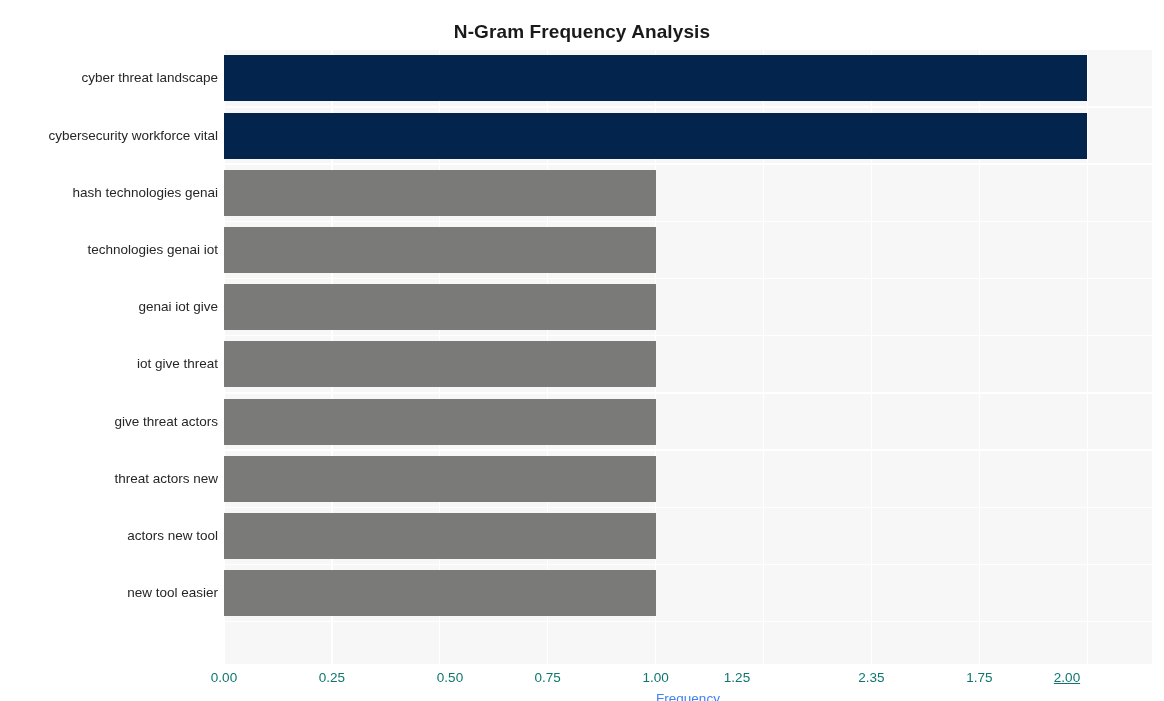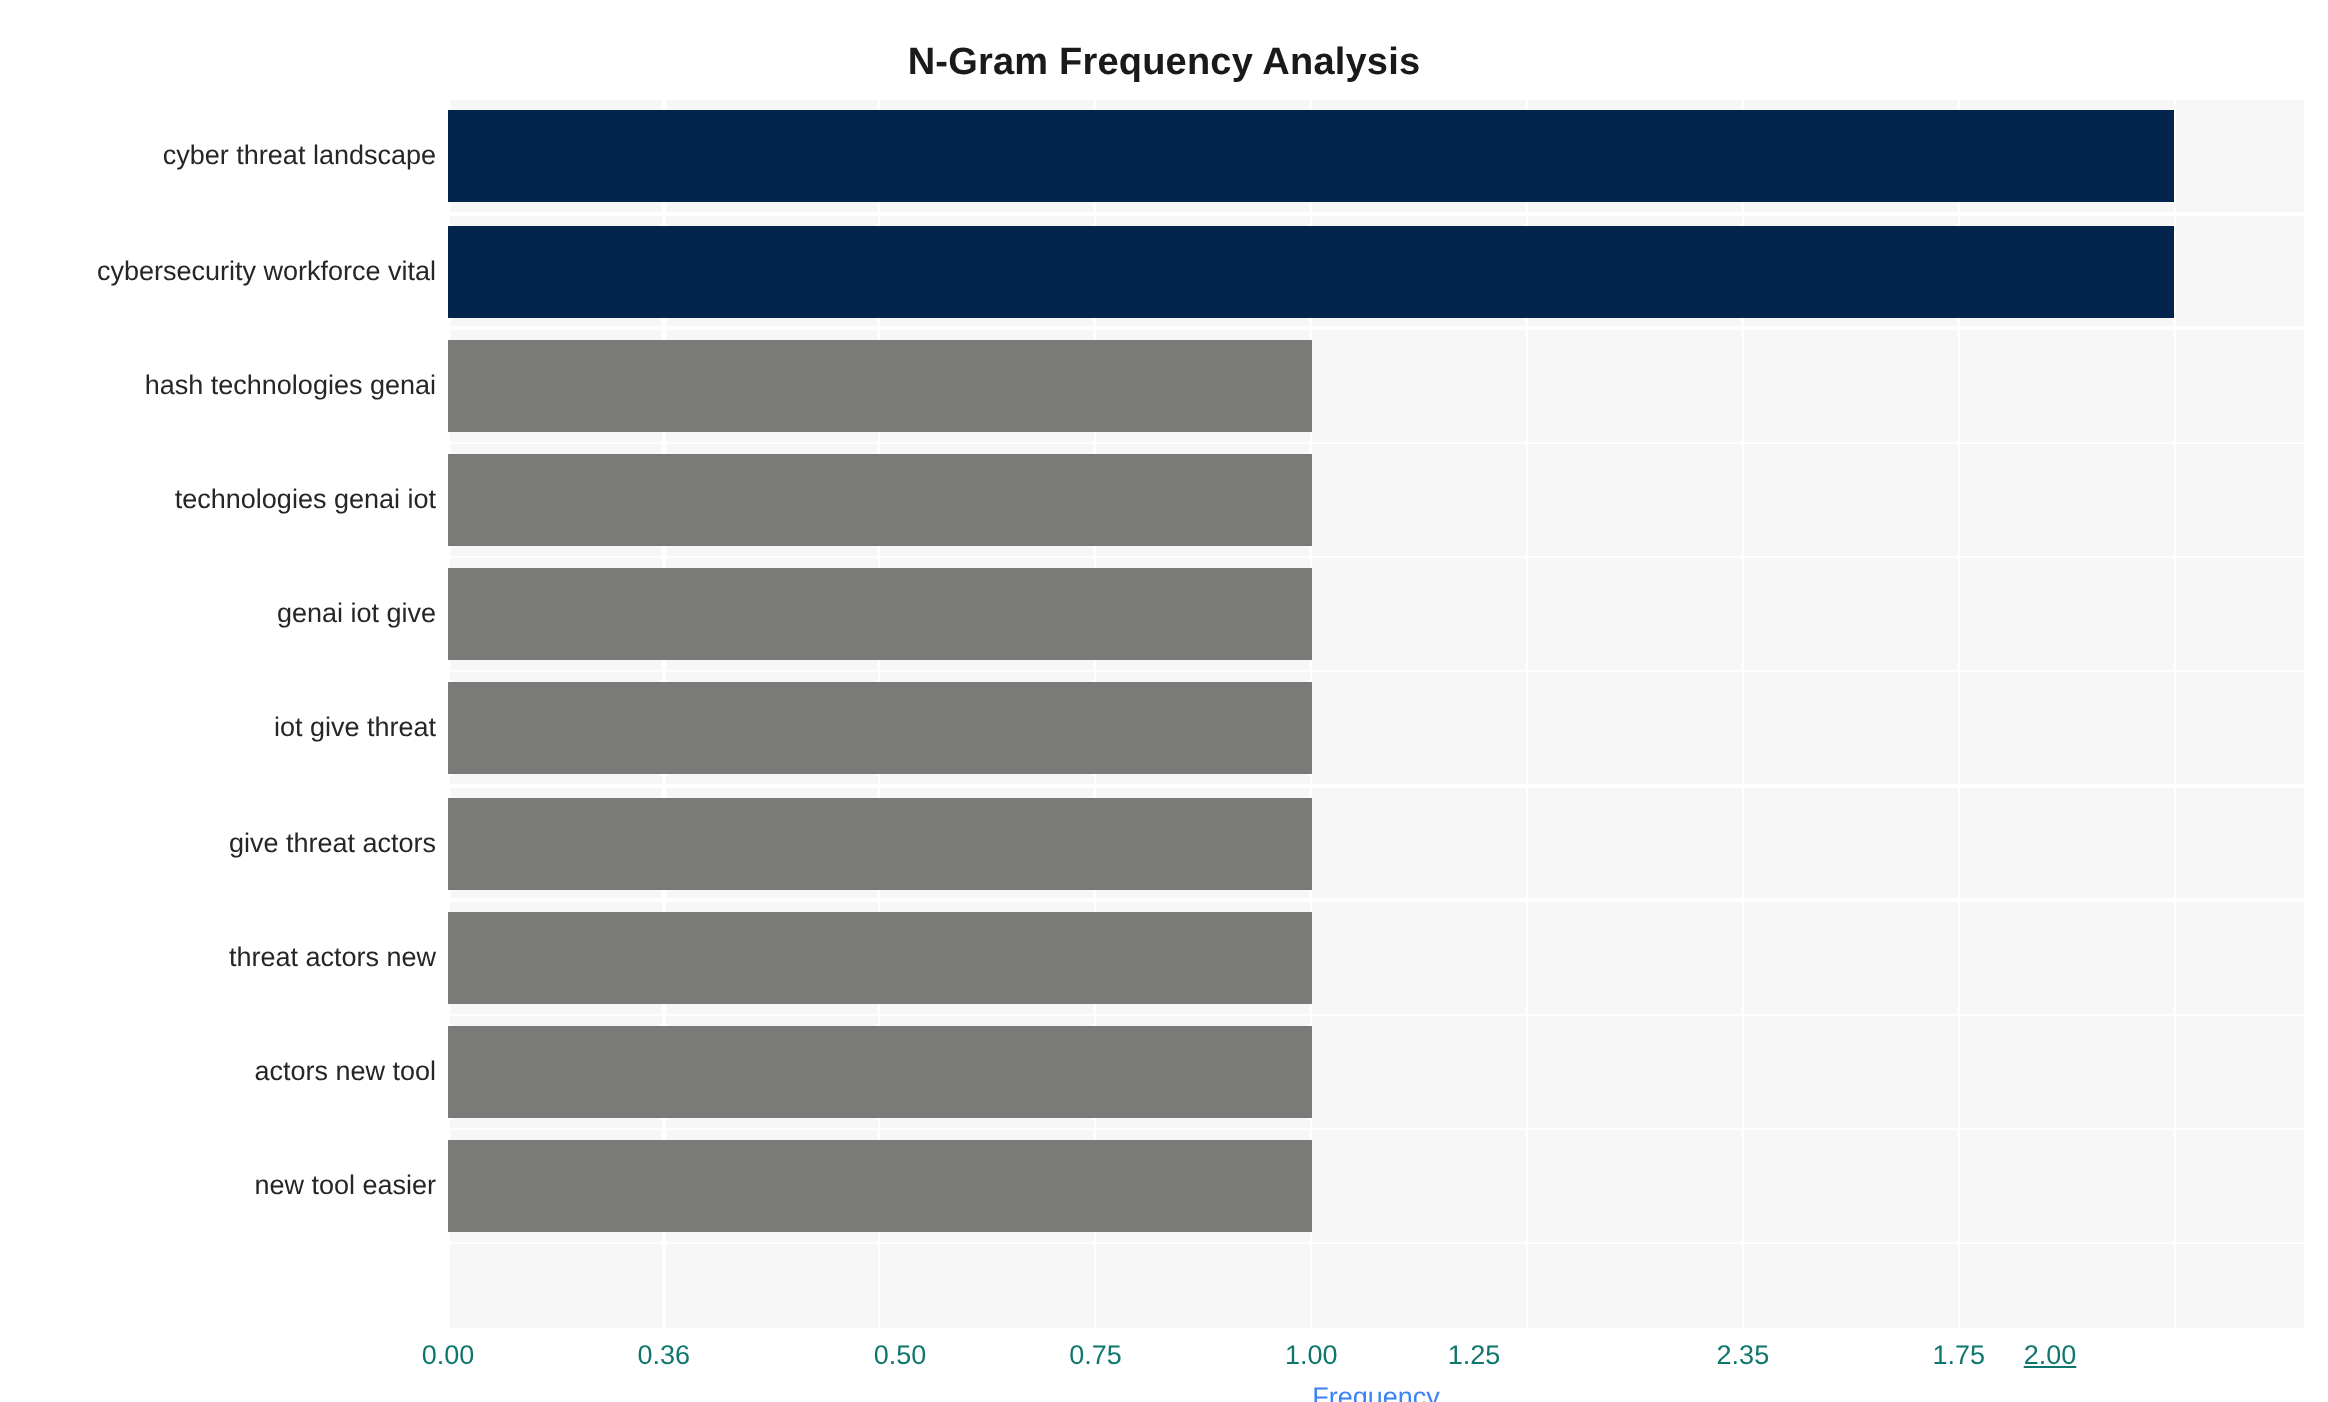--- a/index.html
+++ b/index.html
@@ -158,25 +158,25 @@
       <div class="ytick" style="top: 225.9px;">technologies genai iot</div>
       <div class="ytick" style="top: 283.1px;">genai iot give</div>
       <div class="ytick" style="top: 340.3px;">iot give threat</div>
       <div class="ytick" style="top: 397.5px;">give threat actors</div>
       <div class="ytick" style="top: 454.7px;">threat actors new</div>
       <div class="ytick" style="top: 511.9px;">actors new tool</div>
       <div class="ytick" style="top: 569.1px;">new tool easier</div>
     </div>
   <div id="xticks">
       <div class="xtick" style="left: 224px;">0.00</div>
-      <div class="xtick" style="left: 331.907px;">0.36</div>
+      <div class="xtick" style="left: 331.907px;">0.25</div>
       <div class="xtick" style="left: 450px;">0.50</div>
       <div class="xtick" style="left: 547.721px;">0.75</div>
       <div class="xtick" style="left: 655.628px;">1.00</div>
       <div class="xtick" style="left: 737px;">1.25</div>
       <div class="xtick" style="left: 871.442px;">2.35</div>
       <div class="xtick" style="left: 979.349px;">1.75</div>
-      <div class="xtick" style="left: 1025px; text-decoration: underline;">2.00</div>
+      <div class="xtick" style="left: 1067px; text-decoration: underline;">2.00</div>
     </div>
 
   <div id="xaxis-label">Frequency</div>
 
 </div>
 
 </body></html>

